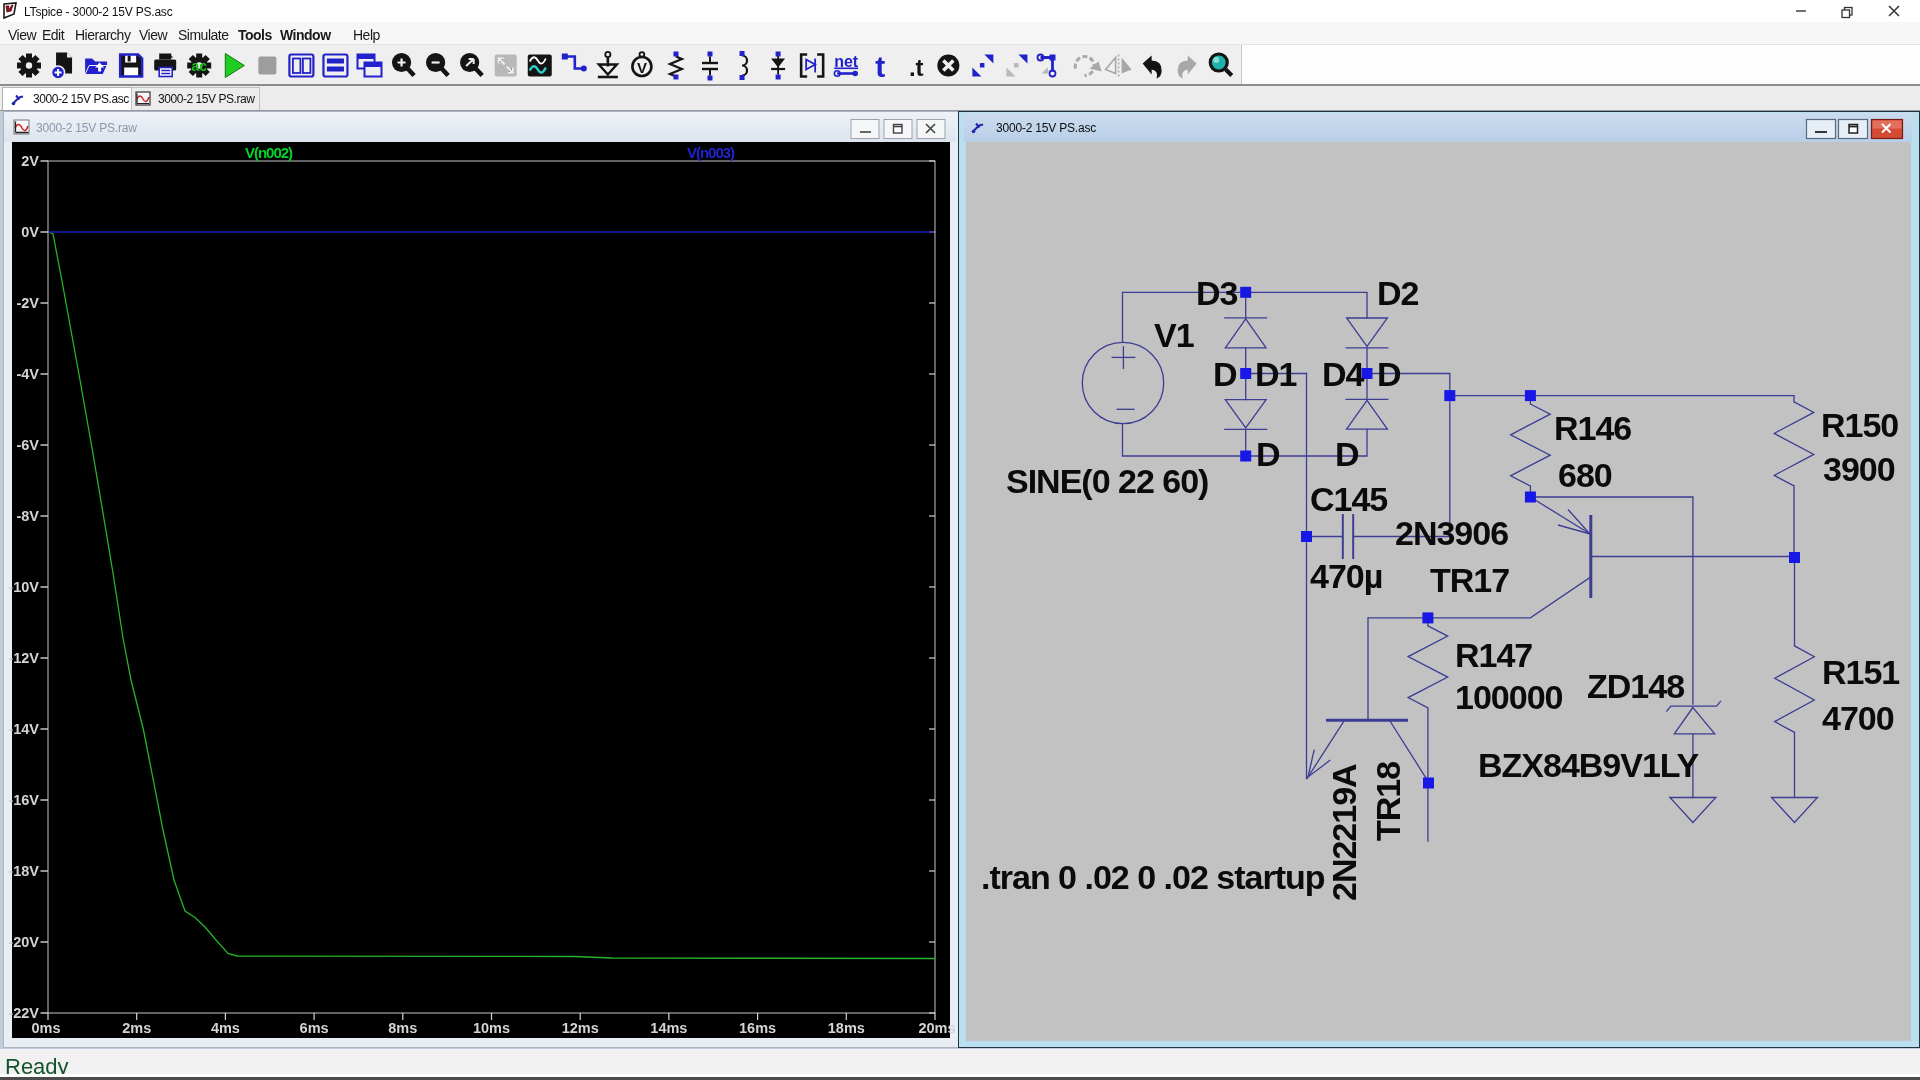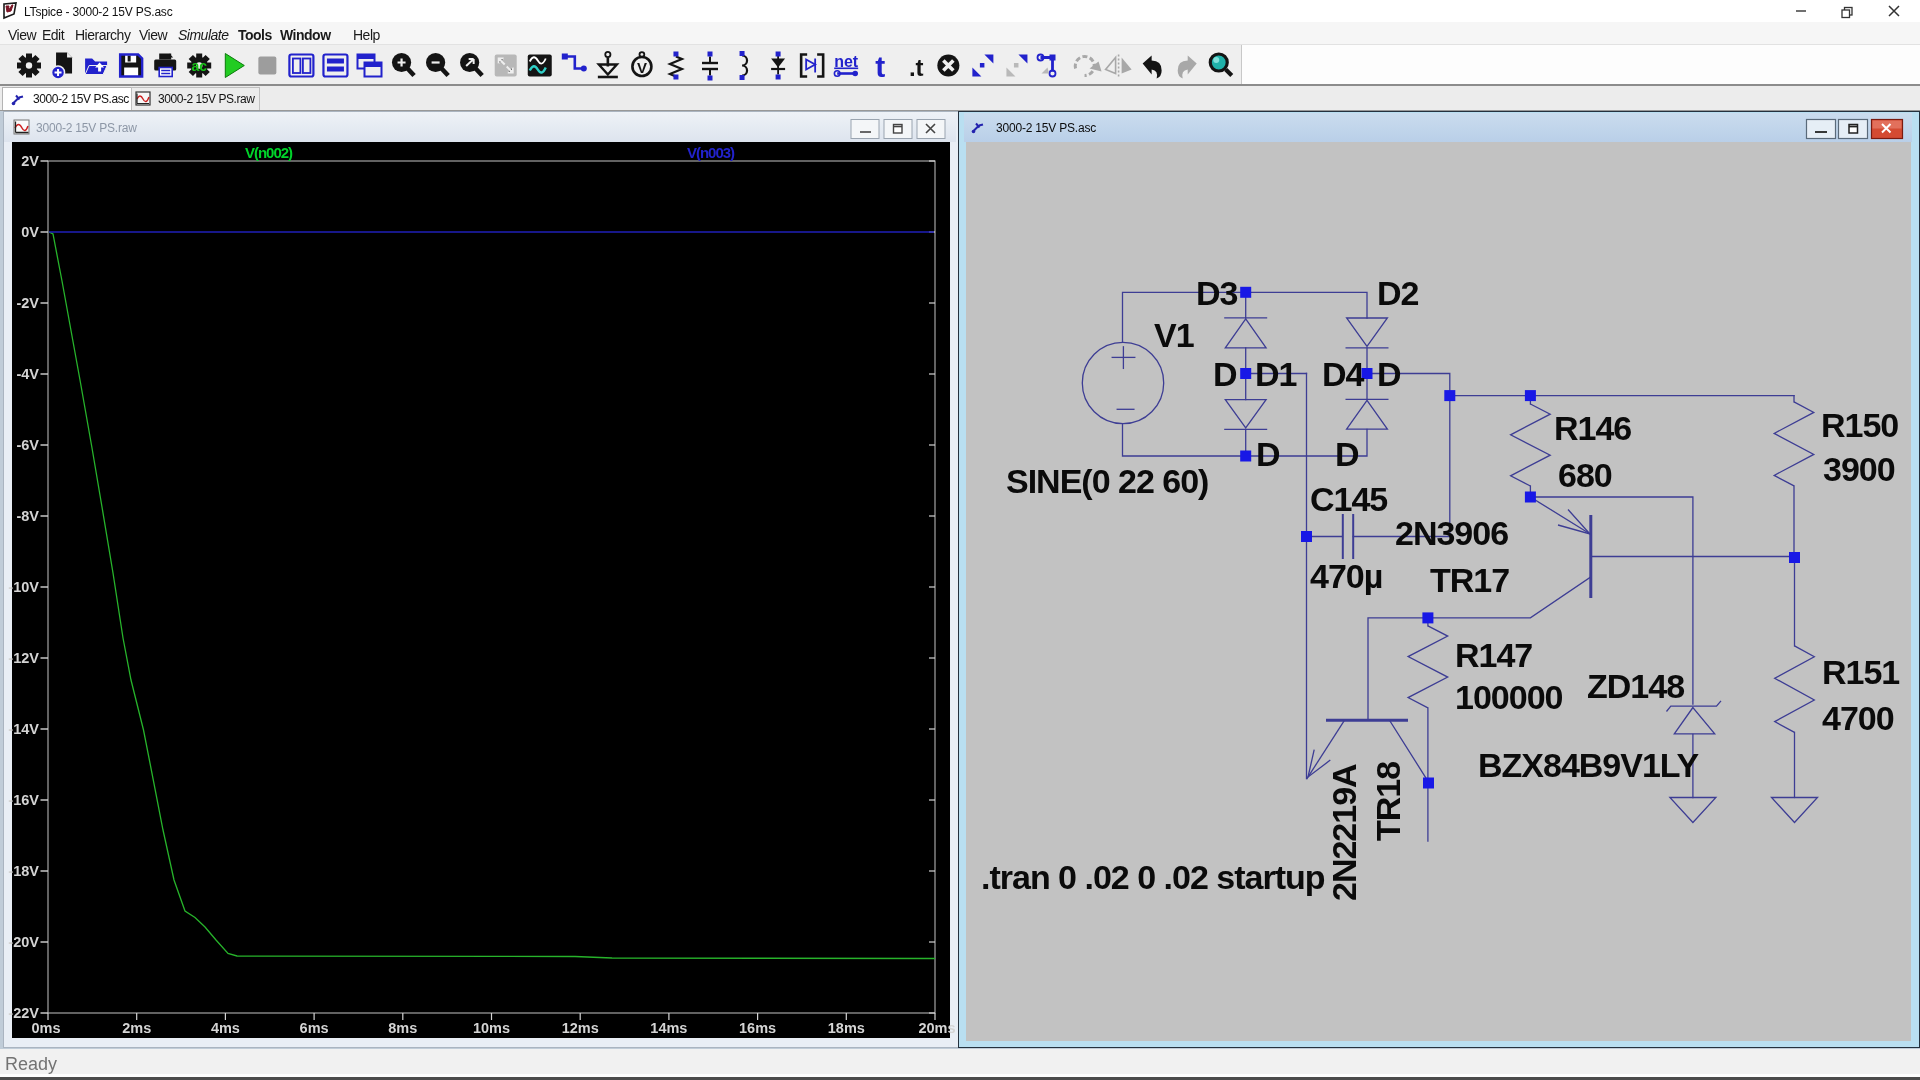--- a/index.html
+++ b/index.html
@@ -22,35 +22,35 @@
   #lwin{left:3px;top:111px;width:954px;height:935px;background:#e9eef5;border:1px solid #aab4c0;}
   #lwintitle{left:4px;top:112px;width:952px;height:30px;background:linear-gradient(#eef2f7,#dde4ee);}
   #lwintext{left:36px;top:121px;font-size:12px;letter-spacing:-0.2px;color:#8d97a6;}
   #lplot{left:12px;top:142px;width:938px;height:896px;background:#000000;}
   
   #rwin{left:958px;top:111px;width:960px;height:935px;background:#b9dff1;border:1px solid #24313e;}
   #rwintitle{left:964px;top:113px;width:948px;height:29px;background:linear-gradient(#cadcee,#b9cfe8);}
   #rwintext{left:996px;top:121px;font-size:12px;letter-spacing:-0.2px;color:#0c0c0c;}
   #schem{left:966px;top:142px;width:945px;height:899px;background:#c2c2c2;}
   #statusbar{left:0;top:1049px;width:1920px;height:25px;background:#f1f1f1;}
-  #ready{left:5px;top:1054px;font-size:18px;color:#737373;}
+  #ready{left:5px;top:1054px;font-size:22px;color:#14532d;}
   #whitestrip{left:0;top:1074px;width:1920px;height:2.5px;background:#fdfdfd;}
   #bottomstrip{left:0;top:1076.5px;width:1920px;height:3.5px;background:#4b4b4b;}
   #overlay{left:0;top:0;width:1920px;height:1080px;}
 </style>
 </head>
 <body>
 <div id="titlebar" class="abs"></div>
 <div id="titletext" class="abs">LTspice - 3000-2 15V PS.asc</div>
 <div id="menubar" class="abs"></div>
 <span class="menuitem" style="left:8px;">View</span>
 <span class="menuitem" style="left:42px;">Edit</span>
 <span class="menuitem" style="left:75px;">Hierarchy</span>
 <span class="menuitem" style="left:139px;">View</span>
-<span class="menuitem" style="left:178px;font-style:italic;">Simulate</span>
+<span class="menuitem" style="left:178px;">Simulate</span>
 <span class="menuitem" style="left:238px;font-weight:bold;">Tools</span>
 <span class="menuitem" style="left:280px;font-weight:bold;">Window</span>
 <span class="menuitem" style="left:353px;">Help</span>
 <div id="toolbar" class="abs"></div>
 <div id="toolbarr" class="abs"></div>
 <div id="toolbrd" class="abs"></div>
 <div id="tabbar" class="abs"></div>
 <div id="tab1" class="abs"></div>
 <div id="tab2" class="abs"></div>
 <span class="tabtext abs" style="left:33px;top:92px;">3000-2 15V PS.asc</span>

